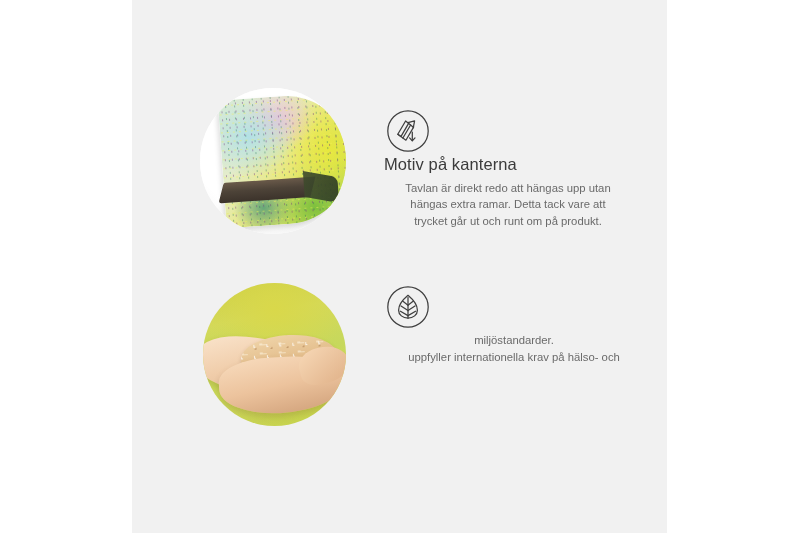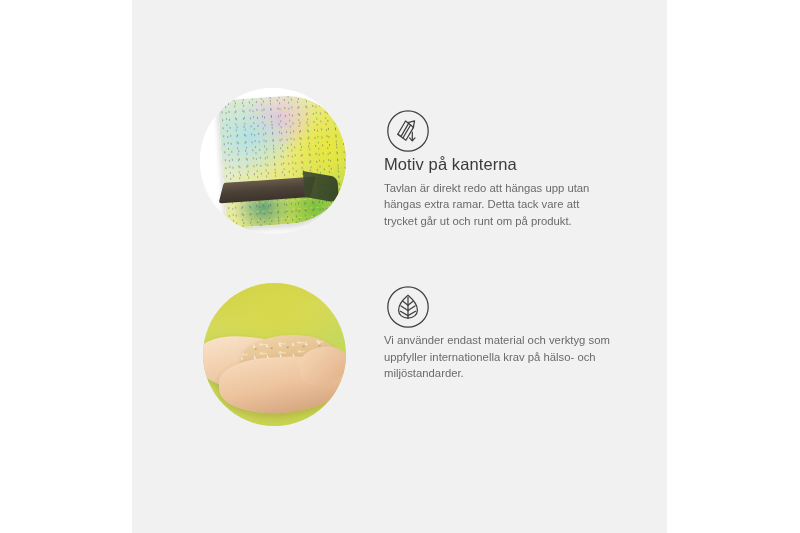--- a/index.html
+++ b/index.html
@@ -204,21 +204,21 @@
     color: #3b3b3b;
     letter-spacing: 0.1px;
     line-height: 1.2;
   }
   .body {
     margin: 0;
     font-size: 11.3px;
     color: #6a6a6a;
     line-height: 1.47;
   }
-  .body span { display: block; white-space: nowrap; }
+  .body span { display: block; white-space: nowrap; text-align: center; }
 </style>
 </head>
 <body>
 
 <div id="stage">
 
   <div class="panel"></div>
 
   <div class="feature feature-1">
 
@@ -278,20 +278,19 @@
           <path d="M22 25.6 L15.0 21.0"></path>
           <path d="M22 25.6 L29.0 21.0"></path>
           <path d="M22 30.6 L14.4 26.2"></path>
           <path d="M22 30.6 L29.6 26.2"></path>
         </g>
       </svg>
     </div>
 
     <div class="txt txt-2">
       <p class="body">
-        <span>Vi använder endast material och verktyg som</span>
+        <span>miljöstandarder.</span>
         <span>uppfyller internationella krav på hälso- och</span>
-        <span>miljöstandarder.</span>
       </p>
     </div>
   </div>
 
 </div>
 
 </body></html>

